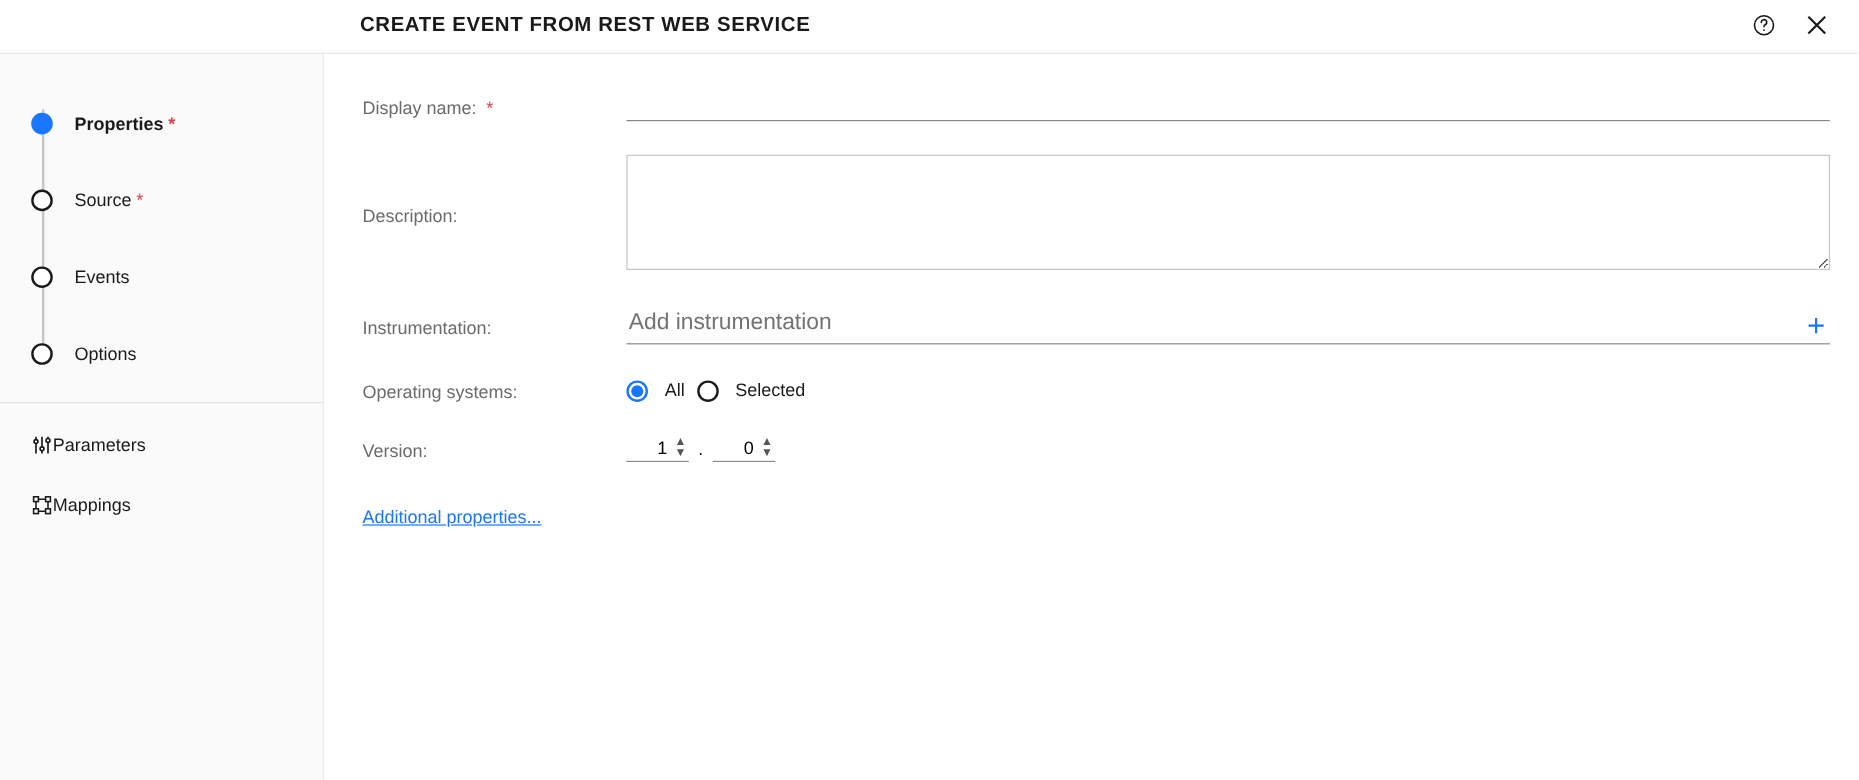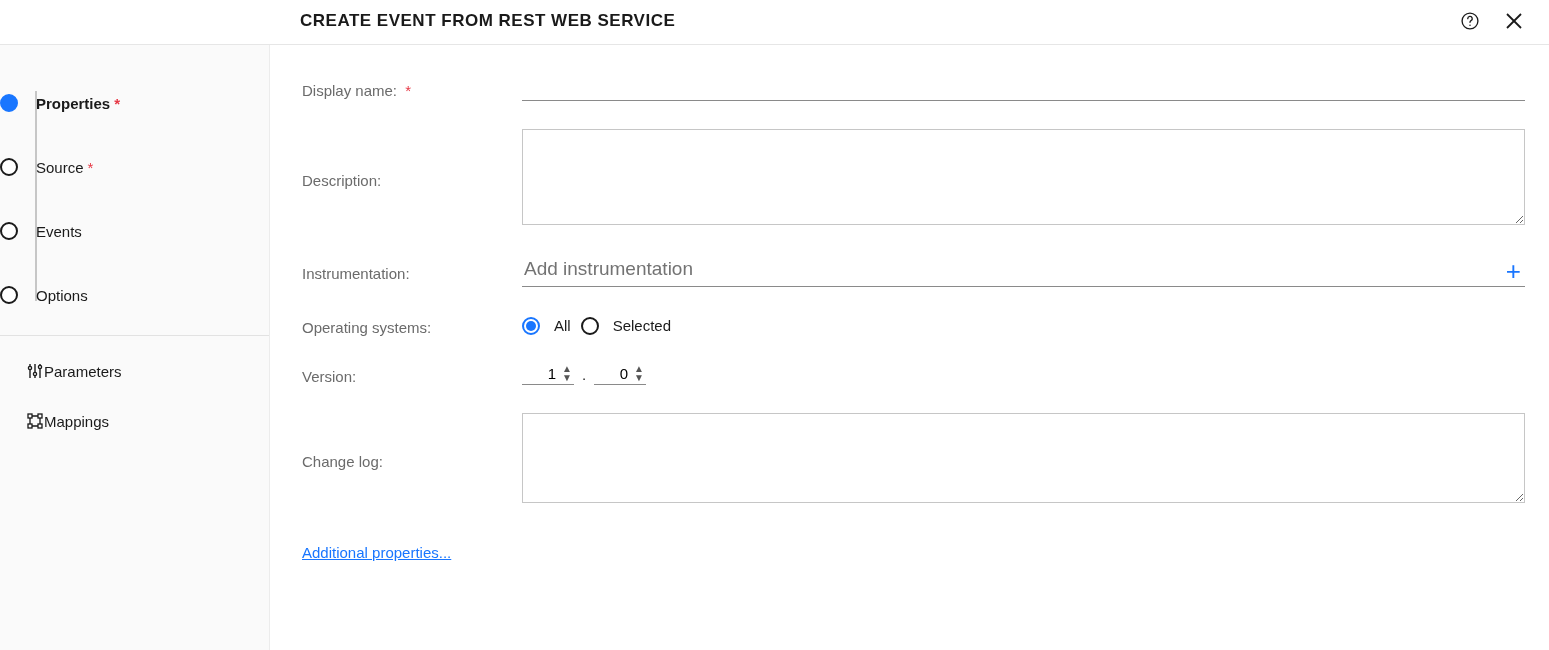--- a/index.html
+++ b/index.html
@@ -31,21 +31,21 @@
 .icon-btn { width: 22px; height: 22px; display:flex; align-items:center; justify-content:center; cursor:pointer; }
 .content { flex: 1; display: flex; overflow:hidden; }
 .sidebar {
   width: 270px;
   background: #fafafa;
   border-right: 1px solid #ececec;
   padding: 26px 0 0 0;
   display:flex;
   flex-direction:column;
 }
-.steps { position: relative; }
+.steps { position: relative; padding-left: 26px; }
 .step-connector {
   position: absolute;
   left: 35px;
   top: 20px;
   bottom: 26px;
   width: 2px;
   background: #c6c6c6;
 }
 .step {
   display: flex;
@@ -299,23 +299,17 @@
             <input class="spinner-val" value="0" style="">
             <div class="spinner-btns">
               <span class="chev">▲</span>
               <span class="chev">▼</span>
             </div>
           </div>
         </div>
       </div>
     </div>
 
-    <div class="form-row">
-      <div class="form-label">Change log:</div>
-      <div class="form-field">
-        <textarea class="box small" style=""></textarea>
-      </div>
-    </div>
 
     <a class="link">Additional properties...</a>
 
   </div>
 </div>
 
 </body></html>

